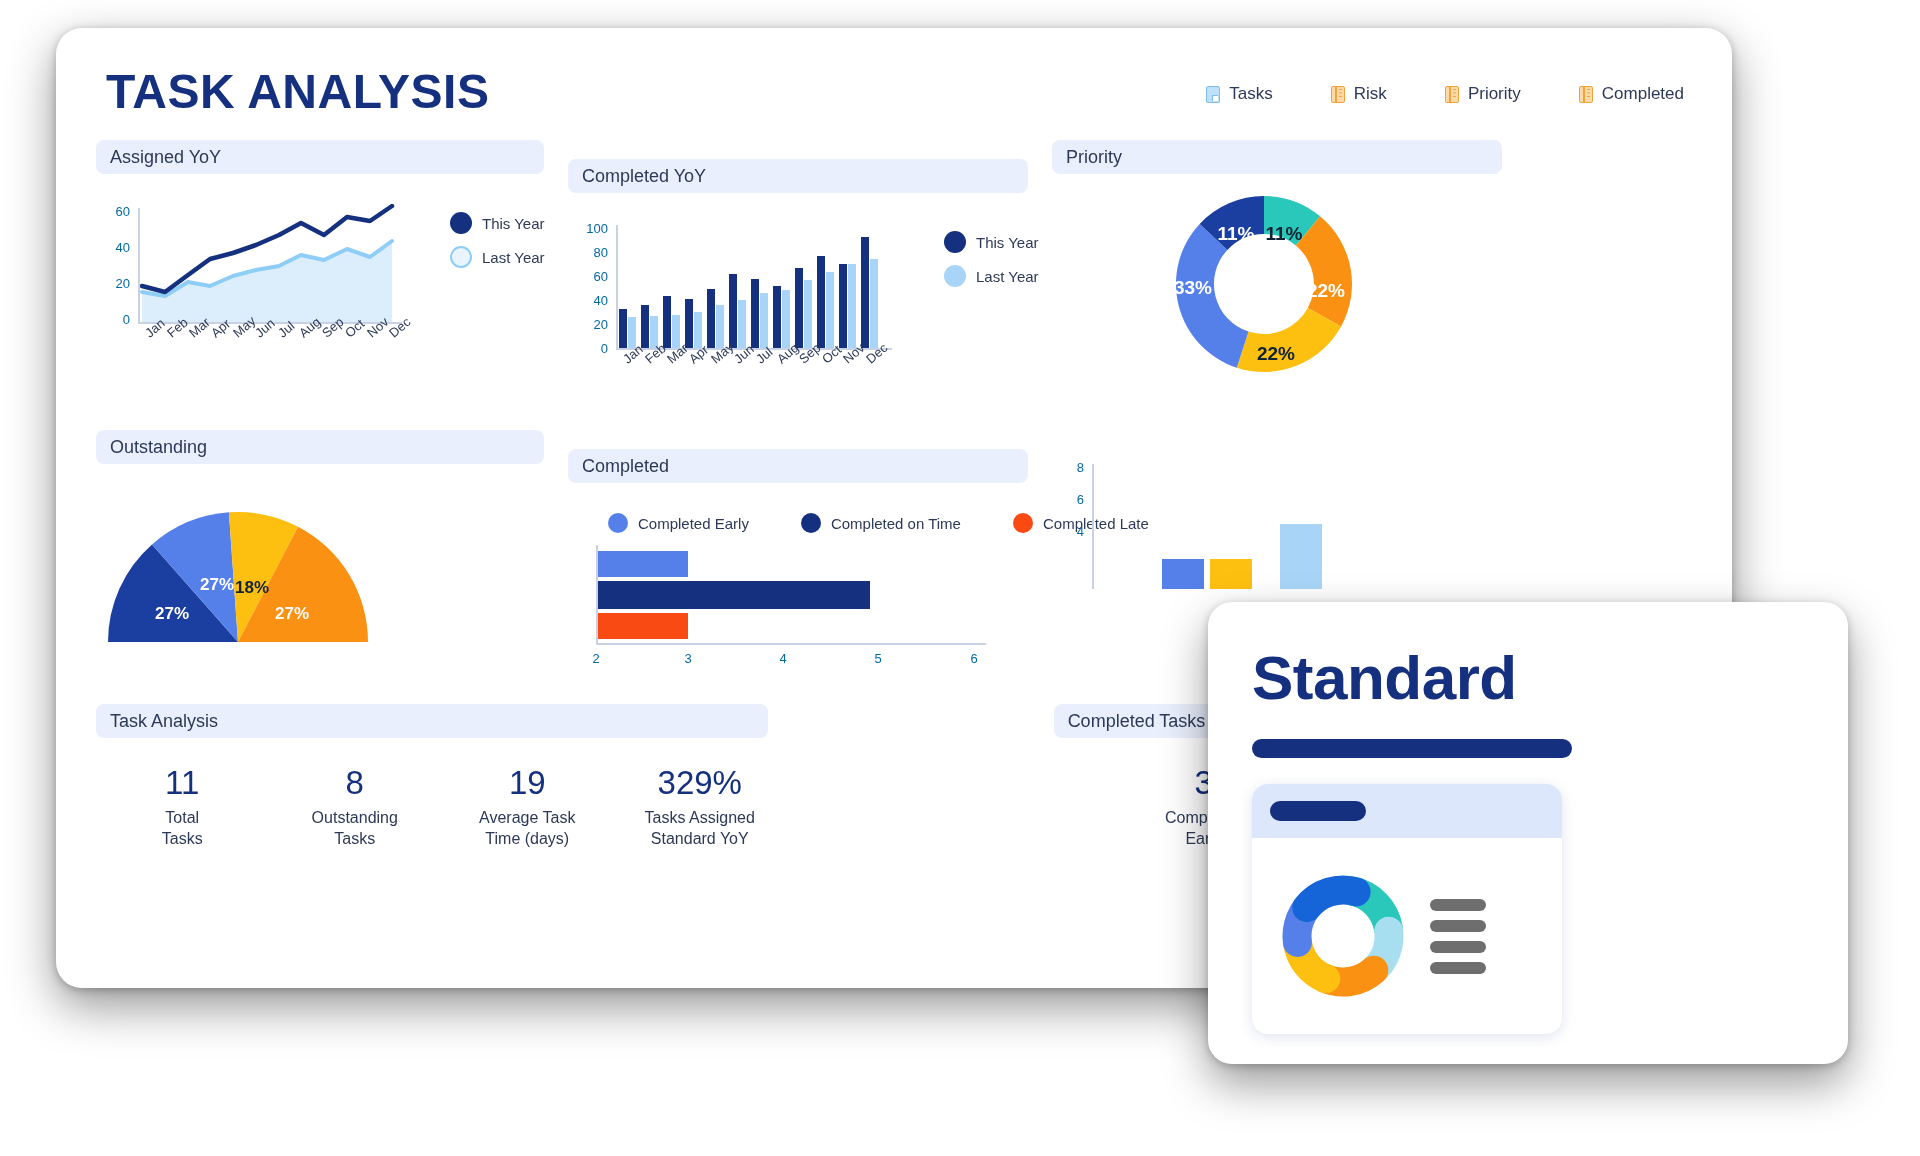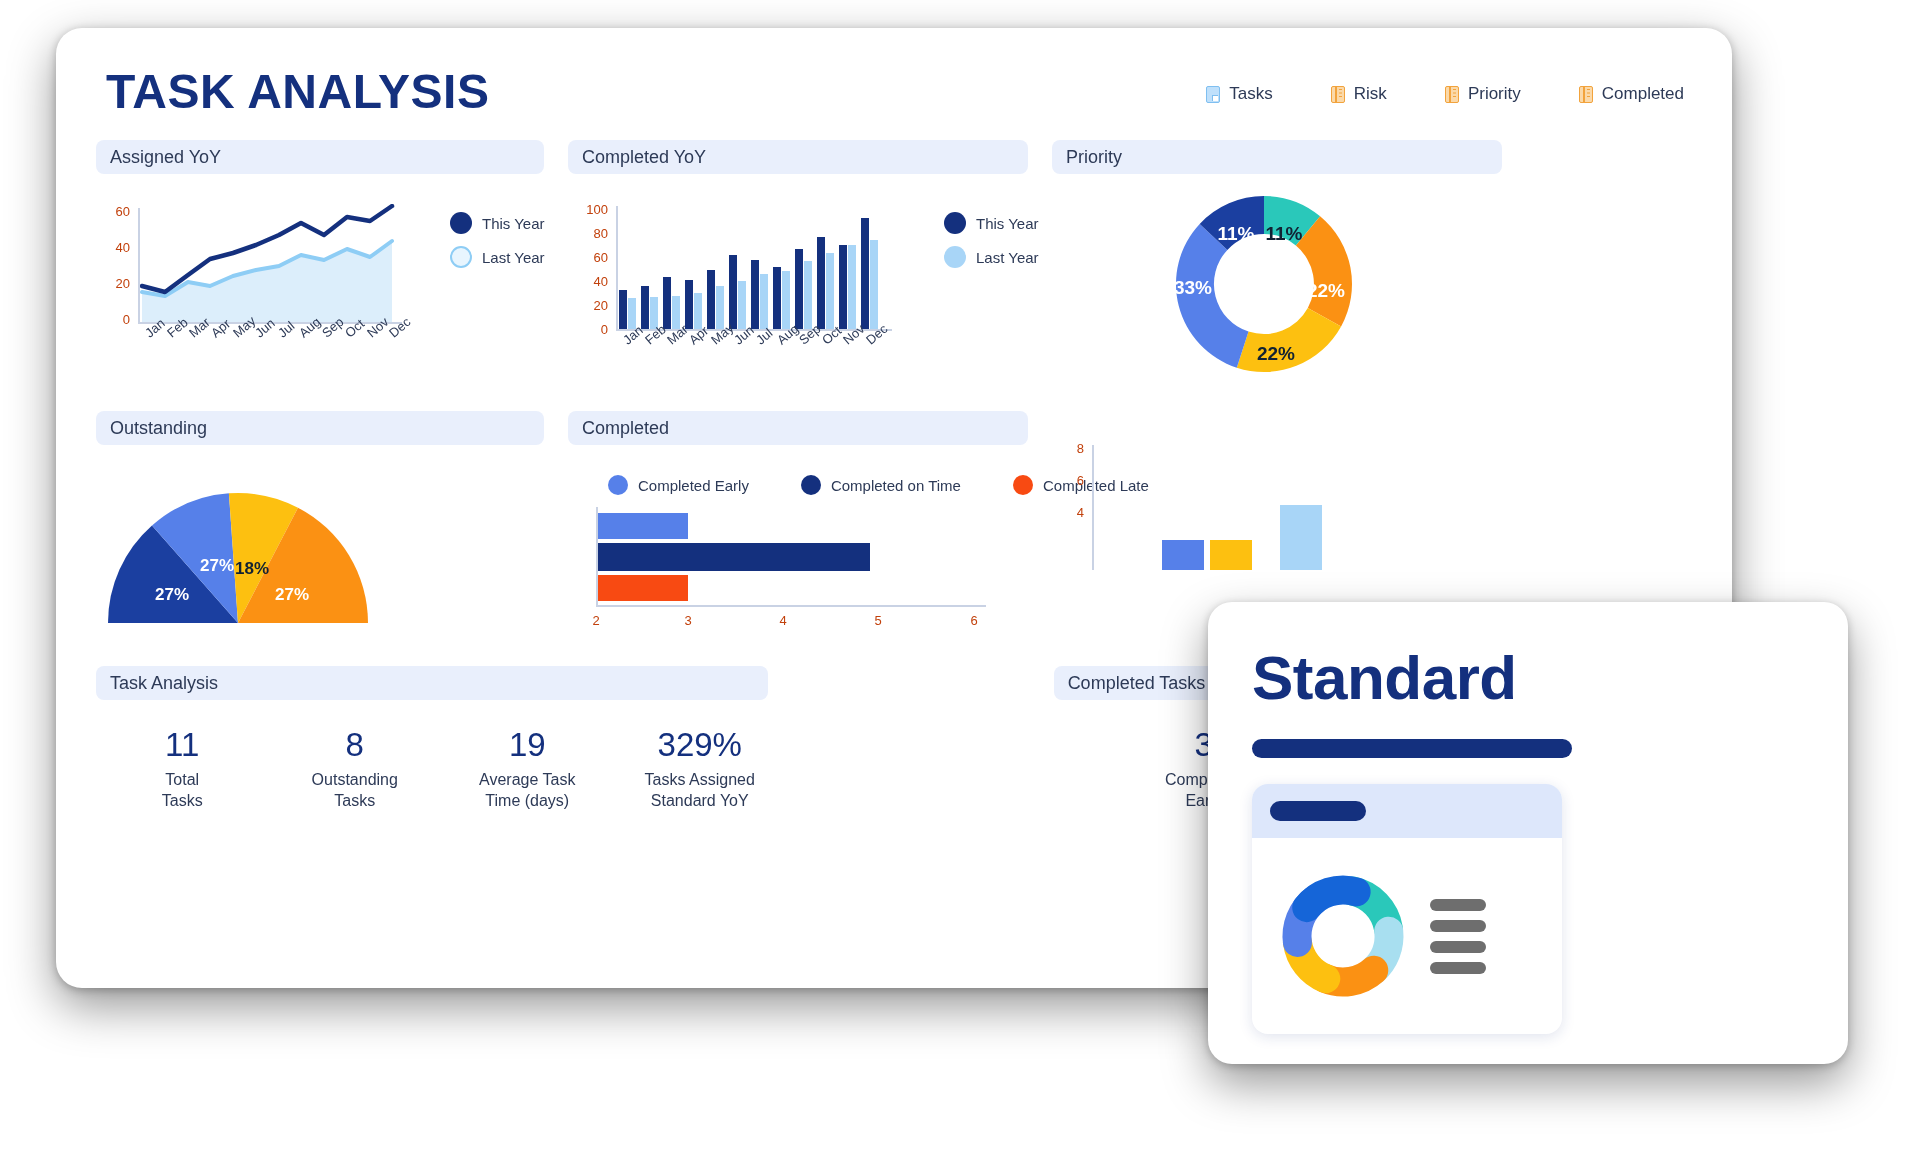--- a/index.html
+++ b/index.html
@@ -37,30 +37,30 @@
   .bk.blue::after{ content:""; position:absolute; right:1px; bottom:1px; width:5px; height:5px;
     background:#ffffff; border-top:1.4px solid #7fbff0; border-left:1.4px solid #7fbff0; }
   .bk.orange { background: #fbd9a9; border: 1.6px solid #f2a33c; }
   .bk.orange::before{ content:""; position:absolute; left:3.5px; top:0; bottom:0; width:1.5px; background:#f2a33c; }
   .bk.orange::after{ content:""; position:absolute; left:7px; top:2.5px; right:2px; height:1.3px;
     background:#f2a33c; box-shadow:0 3.5px 0 #f2a33c, 0 7px 0 #f2a33c; }
 
   
   .row { display: flex; gap: 24px; }
   .card { position: relative; }
-  .c-l { width: 448px; } .c-m { width: 460px; } .c-r { width: 450px; }
+  .c-l { width: 448px; } .c-m { width: 460px; margin-top: 19px; } .c-r { width: 450px; }
   .panel-title {
     background: #e9effc; border-radius: 8px;
     height: 34px; line-height: 34px; padding: 0 14px;
     font-size: 18px; color: #2d3a57;
   }
   .plot { position: relative; }
 
   
-  .ytick { position: absolute; font-size: 13px; color: #c2410c; text-align: right; }
+  .ytick { position: absolute; font-size: 13px; color: #0369a1; text-align: right; }
   .xtick {
     position: absolute; font-size: 13px; color: #2d3a57;
     transform: rotate(-40deg); transform-origin: left top; white-space: nowrap;
   }
   .axis-v { position: absolute; width: 1.6px; background: #c9d2e4; }
   .axis-h { position: absolute; height: 1.6px; background: #c9d2e4; }
 
   
   .lg-item { display: flex; align-items: center; gap: 10px; padding-left: 36px; }
   .lg-dot { border-radius: 50%; flex: none; }

